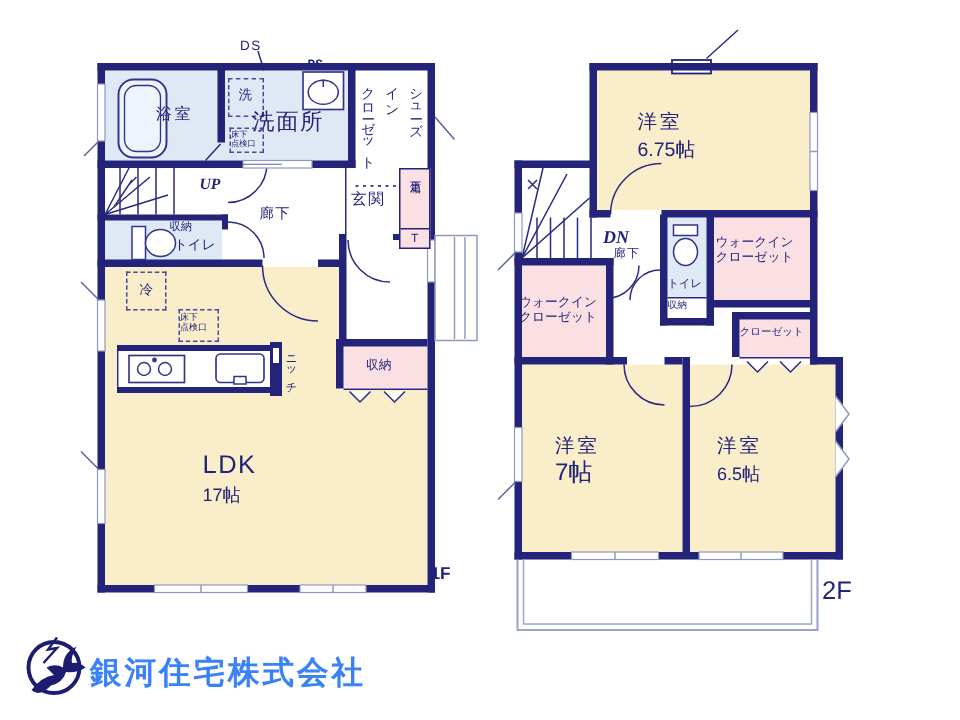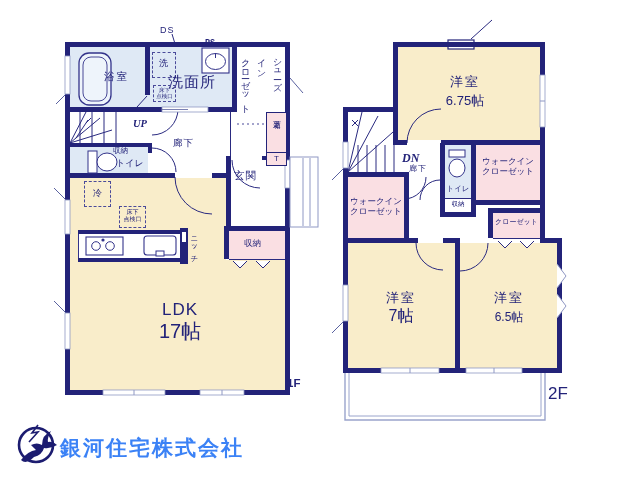--- a/index.html
+++ b/index.html
@@ -1,21 +1,21 @@
 <!DOCTYPE html>
 <html><head>
 <meta charset="utf-8">
 <style>
   html,body{margin:0;padding:0;background:#fff;}
   #canvas{position:relative;width:592px;height:480px;background:#ffffff;overflow:hidden;
           font-family:"Liberation Sans",sans-serif;}
   svg{position:absolute;left:0;top:0;}
   .lbl{position:absolute;color:#232379;line-height:1.18;white-space:nowrap;
        font-family:"Liberation Sans",sans-serif;}
-  .c{text-align:center;}
+  .c{text-align:left;}
   .v{writing-mode:vertical-rl;}
   .it{font-family:"Liberation Serif",serif;font-style:italic;font-weight:bold;}
   .two{white-space:normal;}
   #shoebox{position:absolute;left:266px;top:112px;width:21px;height:54px;background:#fadfe3;
            border:1.2px solid #232379;box-sizing:border-box;display:flex;flex-direction:column;align-items:center;}
   #shoebox .vt{flex:1;writing-mode:vertical-rl;font-size:7.5px;color:#232379;letter-spacing:0.5px;padding-top:2px;}
   #shoebox .tt{width:100%;text-align:center;font-size:8px;color:#232379;border-top:1px solid #232379;height:12px;line-height:12px;}
   #shoescloset{position:absolute;left:238px;top:52px;width:46px;height:72px;display:flex;
                flex-direction:row-reverse;justify-content:center;gap:3px;}
   #shoescloset span{writing-mode:vertical-rl;font-size:9px;color:#232379;letter-spacing:1px;}
@@ -210,35 +210,35 @@
 <div class="lbl" style="left:168px;top:73px;font-size:15px;letter-spacing:1px;">洗面所</div>
 <div class="dash" style="left:153px;top:85px;width:23px;height:17px;"></div>
 <div class="lbl two c" style="left:154px;top:87px;width:21px;font-size:5.5px;"><span>床下</span><br><span>点検口</span></div>
 <div id="shoescloset">
   <span>シューズ</span>
   <span>イン</span>
   <span>クローゼット</span>
 </div>
 <div class="lbl it" style="left:133px;top:118px;font-size:10.5px;">UP</div>
 <div class="lbl" style="left:173px;top:137px;font-size:9.5px;letter-spacing:1px;">廊下</div>
-<div class="lbl" style="left:234px;top:127px;font-size:10.5px;letter-spacing:1px;margin-top:42px;">玄関</div>
+<div class="lbl" style="left:234px;top:127px;font-size:10.5px;letter-spacing:1px;">玄関</div>
 <div id="shoebox">
   <span class="vt">下足箱</span>
   <span class="tt">T</span>
 </div>
 <div class="lbl" style="left:113px;top:147px;font-size:7.5px;">収納</div>
 <div class="lbl" style="left:116px;top:158px;font-size:9px;">トイレ</div>
 <div class="dash" style="left:84px;top:181px;width:27px;height:26px;"></div>
 <div class="lbl" style="left:93px;top:188px;font-size:9px;">冷</div>
 <div class="dash" style="left:119px;top:206px;width:27px;height:22px;"></div>
 <div class="lbl two c" style="left:120px;top:209px;width:25px;font-size:6px;"><span>床下</span><br><span>点検口</span></div>
 <div class="lbl v" style="left:189px;top:232px;font-size:7.5px;">ニッチ</div>
 <div class="lbl two c" style="left:135px;top:300px;width:90px;white-space:normal;">
   <span style="font-size:17px;letter-spacing:1px;">LDK</span><br>
-  <span style="font-size:20px;">17帖</span>
+  <span style="font-size:12px;">17帖</span>
 </div>
 <div class="lbl" style="left:244px;top:238px;font-size:8.5px;">収納</div>
 <div class="lbl" style="left:287px;top:377px;font-size:11.5px;font-weight:bold;">1F</div>
 
 <div class="lbl two c" style="left:425px;top:72px;width:80px;white-space:normal;">
   <span style="font-size:13px;letter-spacing:2px;">洋室</span><br>
   <span style="font-size:13px;">6.75帖</span>
 </div>
 <div class="lbl it" style="left:402px;top:151px;font-size:12px;text-align:center;">DN</div>
 <div class="lbl" style="left:409px;top:164px;font-size:8px;letter-spacing:1px;">廊下</div>

